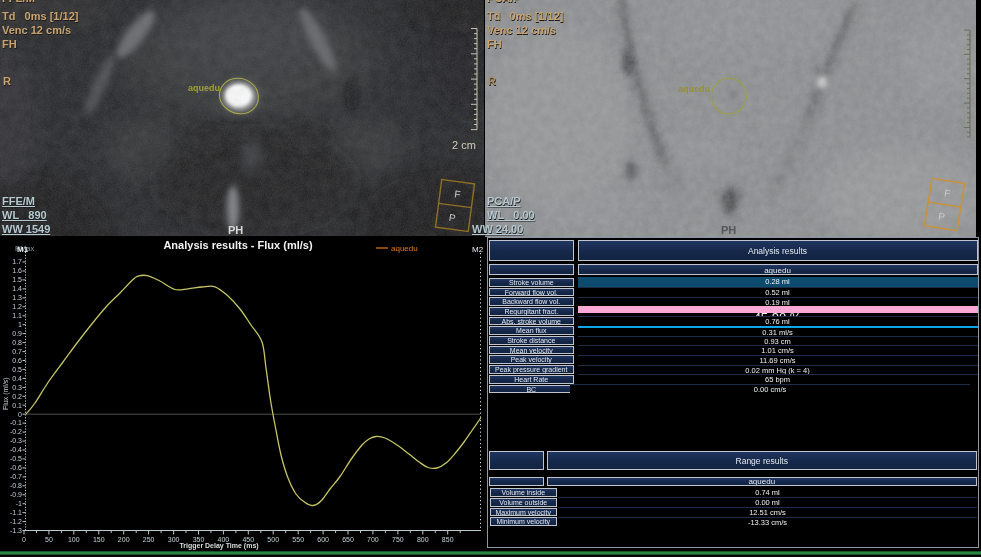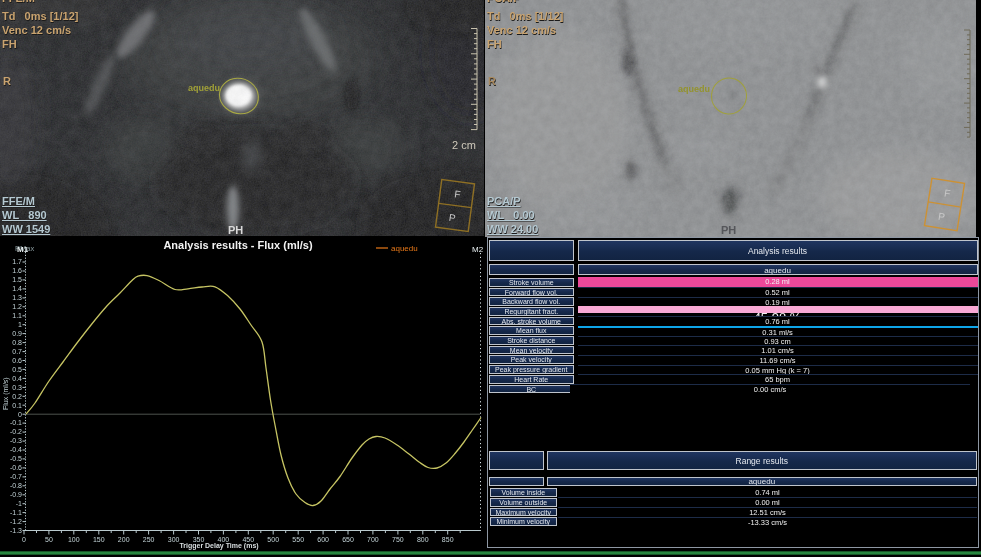--- a/index.html
+++ b/index.html
@@ -192,21 +192,21 @@
 <div style="position:absolute;left:228px;top:225px;font-size:11px;font-weight:bold;color:#d9d9d9;line-height:1;white-space:pre;">PH</div>
 <div style="position:absolute;left:452px;top:140px;font-size:11px;font-weight:normal;color:#cfcabb;line-height:1;white-space:pre;">2 cm</div>
 <div style="position:absolute;left:487px;top:-7px;font-size:11px;font-weight:bold;color:#c9a36f;line-height:1;white-space:pre;text-shadow:0.5px 0.5px 0 #1a1a1a;">PCA/P</div>
 <div style="position:absolute;left:487px;top:11px;font-size:11px;font-weight:bold;color:#c9a36f;line-height:1;white-space:pre;text-shadow:0.5px 0.5px 0 #1a1a1a;">Td&nbsp;&nbsp;&nbsp;0ms [1/12]</div>
 <div style="position:absolute;left:487px;top:25px;font-size:11px;font-weight:bold;color:#c9a36f;line-height:1;white-space:pre;text-shadow:0.5px 0.5px 0 #1a1a1a;">Venc 12 cm/s</div>
 <div style="position:absolute;left:487px;top:39px;font-size:11px;font-weight:bold;color:#c9a36f;line-height:1;white-space:pre;text-shadow:0.5px 0.5px 0 #1a1a1a;">FH</div>
 <div style="position:absolute;left:488px;top:76px;font-size:11px;font-weight:bold;color:#a8895e;line-height:1;white-space:pre;text-shadow:0.5px 0.5px 0 #1a1a1a;">R</div>
 <div style="position:absolute;left:678px;top:85px;font-size:9px;font-weight:bold;color:#93932e;line-height:1;white-space:pre;">aquedu</div>
 <div style="position:absolute;left:487px;top:196px;font-size:11px;font-weight:bold;color:#b5c9d2;line-height:1;white-space:pre;text-shadow:0.5px 0.5px 0 #1a1a1a;"><u>PCA/P</u></div>
 <div style="position:absolute;left:487px;top:210px;font-size:11px;font-weight:bold;color:#b5c9d2;line-height:1;white-space:pre;text-shadow:0.5px 0.5px 0 #1a1a1a;"><u>WL&nbsp;&nbsp;&nbsp;0.00</u></div>
-<div style="position:absolute;left:487px;top:224px;font-size:11px;font-weight:bold;color:#b5c9d2;line-height:1;white-space:pre;text-shadow:0.5px 0.5px 0 #1a1a1a;"><u>WW&nbsp;24.00</u></div>
+<div style="position:absolute;left:472px;top:224px;font-size:11px;font-weight:bold;color:#b5c9d2;line-height:1;white-space:pre;text-shadow:0.5px 0.5px 0 #1a1a1a;"><u>WW&nbsp;24.00</u></div>
 <div style="position:absolute;left:721px;top:225px;font-size:11px;font-weight:bold;color:#55565a;line-height:1;white-space:pre;">PH</div>
 <div style="position:absolute;left:944px;top:141px;font-size:11px;font-weight:normal;color:#77705f;line-height:1;white-space:pre;">2 cm</div>
 <div style="position:absolute;left:956px;top:27px;font-size:10px;font-weight:bold;color:#b58b52;line-height:1;white-space:pre;text-shadow:0.5px 0.5px 0 #1a1a1a;">Krajso</div>
 <div style="position:absolute;left:954px;top:38px;font-size:10px;font-weight:bold;color:#b58b52;line-height:1;white-space:pre;text-shadow:0.5px 0.5px 0 #1a1a1a;">Philips</div>
   </div>
   <svg width="485" height="321" viewBox="0 236 485 321" style="position:absolute;left:0;top:236px">
 <rect x="0" y="236" width="485" height="321" fill="#000"></rect>
 <line x1="26" y1="414.2" x2="480" y2="414.2" stroke="#4e534e" stroke-width="1"></line>
 <line x1="25.5" y1="252" x2="25.5" y2="530.5" stroke="#b9c9cd" stroke-width="1" stroke-dasharray="1.2,1.6"></line>
 <text x="22" y="264.3" font-size="7" fill="#c3d3d7" text-anchor="end" font-family="Liberation Sans, sans-serif">1.7</text>
@@ -336,39 +336,39 @@
 <text x="391" y="251" font-size="8" fill="#e87818" font-family="Liberation Sans, sans-serif">aquedu</text>
 <text x="8" y="410" font-size="7" fill="#c3d3d7" font-family="Liberation Sans, sans-serif" transform="rotate(-90 8 410)">Flux (ml/s)</text>
 <text x="219" y="547.5" font-size="7" font-weight="bold" fill="#d8dee0" text-anchor="middle" font-family="Liberation Sans, sans-serif">Trigger Delay Time (ms)</text>
 </svg>
   <div style="position:absolute;left:487px;top:237px;width:492px;height:311px;border:1px solid #8e97a3;background:#000">
 <div style="position:absolute;background:linear-gradient(180deg,#203560 0%,#15284a 55%,#122442 100%);border:1px solid #bfc4cc;color:#e4e8ee;font-size:7px;text-align:center;overflow:hidden;left:1px;top:2px;width:84.5px;height:20.5px;line-height:20.5px;"></div>
 <div style="position:absolute;background:linear-gradient(180deg,#203560 0%,#15284a 55%,#122442 100%);border:1px solid #bfc4cc;color:#e4e8ee;font-size:7px;text-align:center;overflow:hidden;left:89.5px;top:2px;width:400px;height:20.5px;line-height:20.5px;font-size:8.5px;">Analysis results</div>
 <div style="position:absolute;background:linear-gradient(180deg,#203560 0%,#15284a 55%,#122442 100%);border:1px solid #bfc4cc;color:#e4e8ee;font-size:7px;text-align:center;overflow:hidden;left:1px;top:26px;width:84.5px;height:11px;line-height:11px;"></div>
 <div style="position:absolute;background:linear-gradient(180deg,#203560 0%,#15284a 55%,#122442 100%);border:1px solid #bfc4cc;color:#e4e8ee;font-size:7px;text-align:center;overflow:hidden;left:89.5px;top:26px;width:400px;height:11px;line-height:11px;font-size:8px;">aquedu</div>
 <div style="position:absolute;background:linear-gradient(180deg,#203560 0%,#15284a 55%,#122442 100%);border:1px solid #bfc4cc;color:#e4e8ee;font-size:7px;text-align:center;overflow:hidden;left:1px;top:39.8px;width:84.5px;height:8.8px;line-height:8.2px;">Stroke volume</div>
-<div style="position:absolute;color:#f0f0f0;font-size:7.5px;text-align:center;overflow:hidden;background:#ec4899;left:89.5px;top:39.3px;width:400px;height:9.7px;line-height:9.2px;">0.28 ml</div>
+<div style="position:absolute;color:#f0f0f0;font-size:7.5px;text-align:center;overflow:hidden;background:#0c4a6e;left:89.5px;top:39.3px;width:400px;height:9.7px;line-height:9.2px;">0.28 ml</div>
 <div style="position:absolute;background:linear-gradient(180deg,#203560 0%,#15284a 55%,#122442 100%);border:1px solid #bfc4cc;color:#e4e8ee;font-size:7px;text-align:center;overflow:hidden;left:1px;top:49.5px;width:84.5px;height:8.8px;line-height:8.2px;">Forward flow vol.</div>
 <div style="position:absolute;color:#f0f0f0;font-size:7.5px;text-align:center;overflow:hidden;border-top:1px solid #1d2c48;background:#000;left:89.5px;top:49.0px;width:400px;height:9.7px;line-height:9.2px;">0.52 ml</div>
 <div style="position:absolute;background:linear-gradient(180deg,#203560 0%,#15284a 55%,#122442 100%);border:1px solid #bfc4cc;color:#e4e8ee;font-size:7px;text-align:center;overflow:hidden;left:1px;top:59.2px;width:84.5px;height:8.8px;line-height:8.2px;">Backward flow vol.</div>
 <div style="position:absolute;color:#f0f0f0;font-size:7.5px;text-align:center;overflow:hidden;border-top:1px solid #1d2c48;background:#000;left:89.5px;top:58.7px;width:400px;height:9.7px;line-height:9.2px;">0.19 ml</div>
 <div style="position:absolute;background:linear-gradient(180deg,#203560 0%,#15284a 55%,#122442 100%);border:1px solid #bfc4cc;color:#e4e8ee;font-size:7px;text-align:center;overflow:hidden;left:1px;top:68.9px;width:84.5px;height:8.8px;line-height:8.2px;">Regurgitant fract.</div>
 <div style="position:absolute;color:#f0f0f0;font-size:13px;text-align:center;overflow:hidden;border-top:7px solid #f9a8d4;background:#000;left:89.5px;top:68.4px;width:400px;height:9.7px;line-height:9.2px;">45.98 %</div>
 <div style="position:absolute;background:linear-gradient(180deg,#203560 0%,#15284a 55%,#122442 100%);border:1px solid #bfc4cc;color:#e4e8ee;font-size:7px;text-align:center;overflow:hidden;left:1px;top:78.60000000000001px;width:84.5px;height:8.8px;line-height:8.2px;">Abs. stroke volume</div>
 <div style="position:absolute;color:#f0f0f0;font-size:7.5px;text-align:center;overflow:hidden;border-top:1px solid #1d2c48;background:#000;left:89.5px;top:78.10000000000001px;width:400px;height:9.7px;line-height:9.2px;">0.76 ml</div>
 <div style="position:absolute;background:linear-gradient(180deg,#203560 0%,#15284a 55%,#122442 100%);border:1px solid #bfc4cc;color:#e4e8ee;font-size:7px;text-align:center;overflow:hidden;left:1px;top:88.30000000000001px;width:84.5px;height:8.8px;line-height:8.2px;">Mean flux</div>
 <div style="position:absolute;color:#f0f0f0;font-size:7.5px;text-align:center;overflow:hidden;border-top:2px solid #0ea5e9;background:#000;left:89.5px;top:87.80000000000001px;width:400px;height:9.7px;line-height:9.2px;">0.31 ml/s</div>
 <div style="position:absolute;background:linear-gradient(180deg,#203560 0%,#15284a 55%,#122442 100%);border:1px solid #bfc4cc;color:#e4e8ee;font-size:7px;text-align:center;overflow:hidden;left:1px;top:98.00000000000001px;width:84.5px;height:8.8px;line-height:8.2px;">Stroke distance</div>
 <div style="position:absolute;color:#f0f0f0;font-size:7.5px;text-align:center;overflow:hidden;border-top:1px solid #1d2c48;background:#000;left:89.5px;top:97.50000000000001px;width:400px;height:9.7px;line-height:9.2px;">0.93 cm</div>
 <div style="position:absolute;background:linear-gradient(180deg,#203560 0%,#15284a 55%,#122442 100%);border:1px solid #bfc4cc;color:#e4e8ee;font-size:7px;text-align:center;overflow:hidden;left:1px;top:107.70000000000002px;width:84.5px;height:8.8px;line-height:8.2px;">Mean velocity</div>
 <div style="position:absolute;color:#f0f0f0;font-size:7.5px;text-align:center;overflow:hidden;border-top:1px solid #1d2c48;background:#000;left:89.5px;top:107.20000000000002px;width:400px;height:9.7px;line-height:9.2px;">1.01 cm/s</div>
 <div style="position:absolute;background:linear-gradient(180deg,#203560 0%,#15284a 55%,#122442 100%);border:1px solid #bfc4cc;color:#e4e8ee;font-size:7px;text-align:center;overflow:hidden;left:1px;top:117.40000000000002px;width:84.5px;height:8.8px;line-height:8.2px;">Peak velocity</div>
 <div style="position:absolute;color:#f0f0f0;font-size:7.5px;text-align:center;overflow:hidden;border-top:1px solid #1d2c48;background:#000;left:89.5px;top:116.90000000000002px;width:400px;height:9.7px;line-height:9.2px;">11.69 cm/s</div>
 <div style="position:absolute;background:linear-gradient(180deg,#203560 0%,#15284a 55%,#122442 100%);border:1px solid #bfc4cc;color:#e4e8ee;font-size:7px;text-align:center;overflow:hidden;left:1px;top:127.10000000000002px;width:84.5px;height:8.8px;line-height:8.2px;">Peak pressure gradient</div>
-<div style="position:absolute;color:#f0f0f0;font-size:7.5px;text-align:center;overflow:hidden;border-top:1px solid #1d2c48;background:#000;left:89.5px;top:126.60000000000002px;width:400px;height:9.7px;line-height:9.2px;">0.05 mm Hg (k = 7)</div>
+<div style="position:absolute;color:#f0f0f0;font-size:7.5px;text-align:center;overflow:hidden;border-top:1px solid #1d2c48;background:#000;left:89.5px;top:126.60000000000002px;width:400px;height:9.7px;line-height:9.2px;">0.02 mm Hg (k = 4)</div>
 <div style="position:absolute;background:linear-gradient(180deg,#203560 0%,#15284a 55%,#122442 100%);border:1px solid #bfc4cc;color:#e4e8ee;font-size:7px;text-align:center;overflow:hidden;left:1px;top:136.8px;width:84.5px;height:8.8px;line-height:8.2px;">Heart Rate</div>
 <div style="position:absolute;color:#f0f0f0;font-size:7.5px;text-align:center;overflow:hidden;border-top:1px solid #1d2c48;background:#000;left:89.5px;top:136.3px;width:400px;height:9.7px;line-height:9.2px;">65 bpm</div>
 <div style="position:absolute;background:linear-gradient(180deg,#203560 0%,#15284a 55%,#122442 100%);border:1px solid #bfc4cc;color:#e4e8ee;font-size:7px;text-align:center;overflow:hidden;left:1px;top:146.5px;width:84.5px;height:8.8px;line-height:8.2px;">BC</div>
 <div style="position:absolute;color:#f0f0f0;font-size:7.5px;text-align:center;overflow:hidden;border-top:1px solid #1d2c48;background:#000;left:82px;top:146.0px;width:400px;height:9.7px;line-height:9.2px;">0.00 cm/s</div>
 <div style="position:absolute;background:linear-gradient(180deg,#203560 0%,#15284a 55%,#122442 100%);border:1px solid #bfc4cc;color:#e4e8ee;font-size:7px;text-align:center;overflow:hidden;left:1px;top:213px;width:55px;height:19px;line-height:19px;"></div>
 <div style="position:absolute;background:linear-gradient(180deg,#203560 0%,#15284a 55%,#122442 100%);border:1px solid #bfc4cc;color:#e4e8ee;font-size:7px;text-align:center;overflow:hidden;left:58.5px;top:213px;width:430.5px;height:19px;line-height:19px;font-size:8.5px;">Range results</div>
 <div style="position:absolute;background:linear-gradient(180deg,#203560 0%,#15284a 55%,#122442 100%);border:1px solid #bfc4cc;color:#e4e8ee;font-size:7px;text-align:center;overflow:hidden;left:1px;top:238.5px;width:55px;height:9.5px;line-height:9.5px;"></div>
 <div style="position:absolute;background:linear-gradient(180deg,#203560 0%,#15284a 55%,#122442 100%);border:1px solid #bfc4cc;color:#e4e8ee;font-size:7px;text-align:center;overflow:hidden;left:58.5px;top:238.5px;width:430.5px;height:9.5px;line-height:8.8px;font-size:8px;">aquedu</div>
 <div style="position:absolute;background:linear-gradient(180deg,#203560 0%,#15284a 55%,#122442 100%);border:1px solid #bfc4cc;color:#e4e8ee;font-size:7px;text-align:center;overflow:hidden;left:2px;top:250.2px;width:66.5px;height:8.8px;line-height:8.2px;">Volume inside</div>
 <div style="position:absolute;color:#f0f0f0;font-size:7.5px;text-align:center;overflow:hidden;background:#000;left:70px;top:249.7px;width:419px;height:9.7px;line-height:9.2px;">0.74 ml</div>

